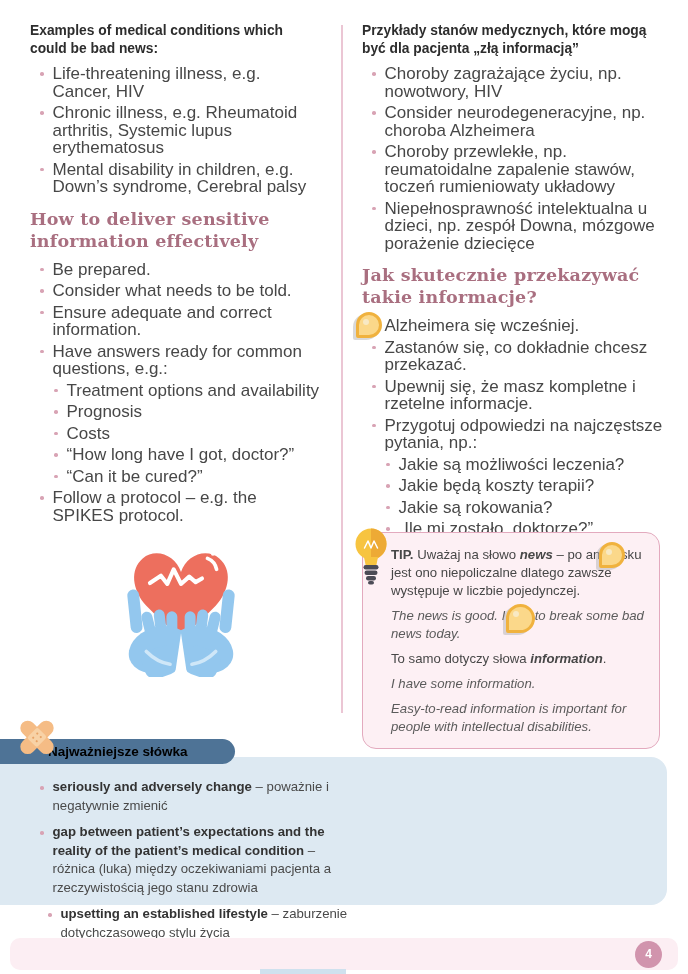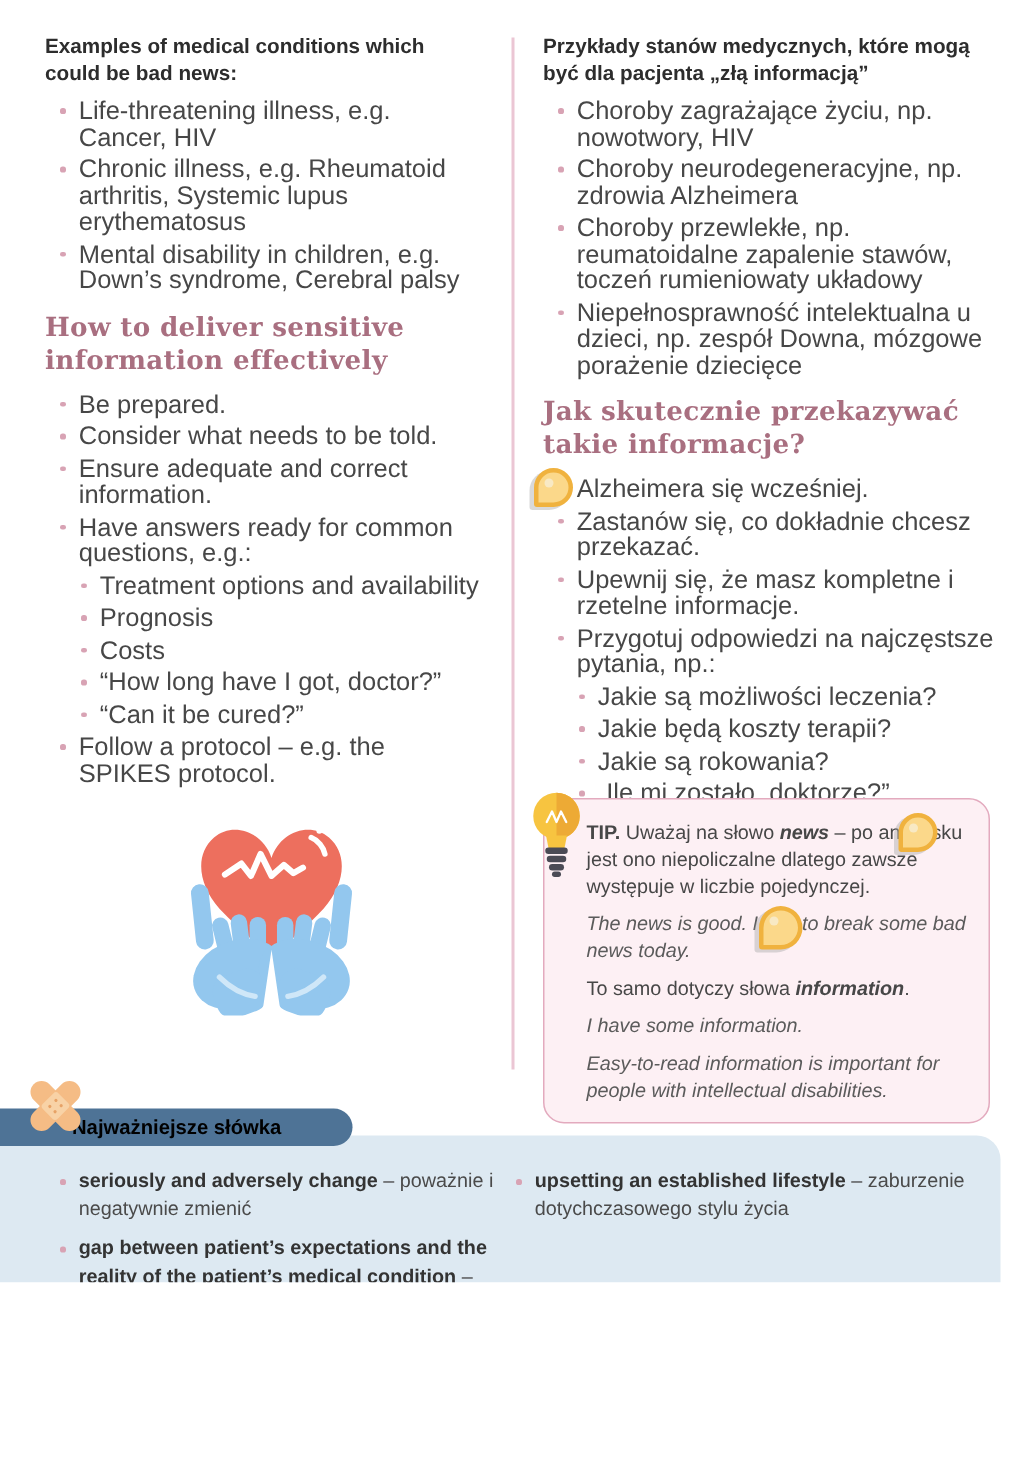--- a/index.html
+++ b/index.html
@@ -1,16 +1,16 @@
 <!DOCTYPE html>
 <html style="--heading_accent: #a96f80; --body_text: #474747; --bold_text: #2d2d2d; --bullet_dot: #d8a3b4; --divider_pink: #ebc6d4; --tip_border: #e3aabe; --tip_bg: #fdf0f4; --banner_blue: #4e7396; --panel_blue: #dde9f2; --footer_bg: #fceef3; --badge_pink: #d194ad; --heart_red: #ed6f5e; --hand_blue: #93c7ee; --bulb_yellow: #f7c440; --bulb_shade: #edaa35; --bulb_base: #4b4b55; --bandage_orange: #f5bc85; --bandage_pad: #f8d2a6; --sticker_yellow: #fbd88a; --sticker_border: #f0b23e;"><head>
 <meta charset="utf-8">
 <style>
   html,body{margin:0;padding:0;background:#fff;}
-  .page{position:relative;width:688px;height:855px;background:#fff;overflow:hidden;
+  .page{position:relative;width:688px;height:974px;background:#fff;overflow:hidden;
         font-family:"Liberation Sans",sans-serif;color:var(--body_text,#474747);}
 
   
   .col{position:absolute;top:22px;}
   .col-left{left:30px;width:292px;}
   .col-right{left:362px;width:306px;}
   .divider{position:absolute;left:341px;top:25px;width:1.5px;height:688px;background:var(--divider_pink,#ebc6d4);}
 
   .h-sans{font-size:13.8px;font-weight:bold;color:var(--bold_text,#2d2d2d);line-height:18px;margin:0 0 7px 0;}
   .h-serif{font-family:"DejaVu Serif","Liberation Serif",serif;font-weight:bold;
@@ -44,21 +44,21 @@
   .sticker.s2{top:9px;right:34px;}
   .sticker.s3{left:143px;top:71px;width:29px;height:29px;}
 
   
   .bandage{position:absolute;left:14px;top:716px;width:46px;height:46px;z-index:3;}
   .banner{position:absolute;left:0;top:739px;width:235px;height:25px;background:var(--banner_blue,#4e7396);
           border-radius:0 13px 13px 0;color:#000000;font-weight:bold;font-size:13.5px;line-height:25px;
           padding-left:48px;box-sizing:border-box;z-index:2;}
   .panel{position:absolute;left:0;top:757px;width:667px;height:148px;background:var(--panel_blue,#dde9f2);
          border-radius:0 16px 16px 0;}
-  .vcols{display:flex;padding:21px 0 0 40px;}
+  .vcols{display:flex;padding:21px 0 0 40px;flex-direction:column;}
   .vcol{width:296px;}
   .vcol + .vcol{margin-left:8px;width:302px;}
   .vi{display:flex;margin-bottom:8px;line-height:18.5px;font-size:13.2px;}
   .vi .dot{flex:0 0 auto;width:3.5px;height:3.5px;border-radius:50%;background:var(--bullet_dot,#d8a3b4);margin:8px 9px 0 0;}
   .vterm{font-weight:bold;color:#333;}
   .vdef{color:#4a4a4a;}
 
   
   .footerbar{position:absolute;left:10px;top:938px;width:668px;height:32px;border-radius:10px;
              background:var(--footer_bg,#fceef3);display:flex;align-items:center;}
@@ -163,21 +163,21 @@
 
   <div class="col col-right">
     <p class="h-sans">Przykłady stanów medycznych, które mogą być dla pacjenta „złą informacją”</p>
     <div class="blist">
       <div class="bi">
           <span class="dot"></span>
           <span class="bt">Choroby zagrażające życiu, np. nowotwory, HIV</span>
         </div>
       <div class="bi">
           <span class="dot"></span>
-          <span class="bt">Choroby neurodegeneracyjne, np. zdrowia Alzheimera</span>
+          <span class="bt">Consider neurodegeneracyjne, np. choroba Alzheimera</span>
         </div>
       <div class="bi">
           <span class="dot"></span>
           <span class="bt">Choroby przewlekłe, np. reumatoidalne zapalenie stawów, toczeń rumieniowaty układowy</span>
         </div>
       <div class="bi">
           <span class="dot"></span>
           <span class="bt">Niepełnosprawność intelektualna u dzieci, np. zespół Downa, mózgowe porażenie dziecięce</span>
         </div>
     </div>

